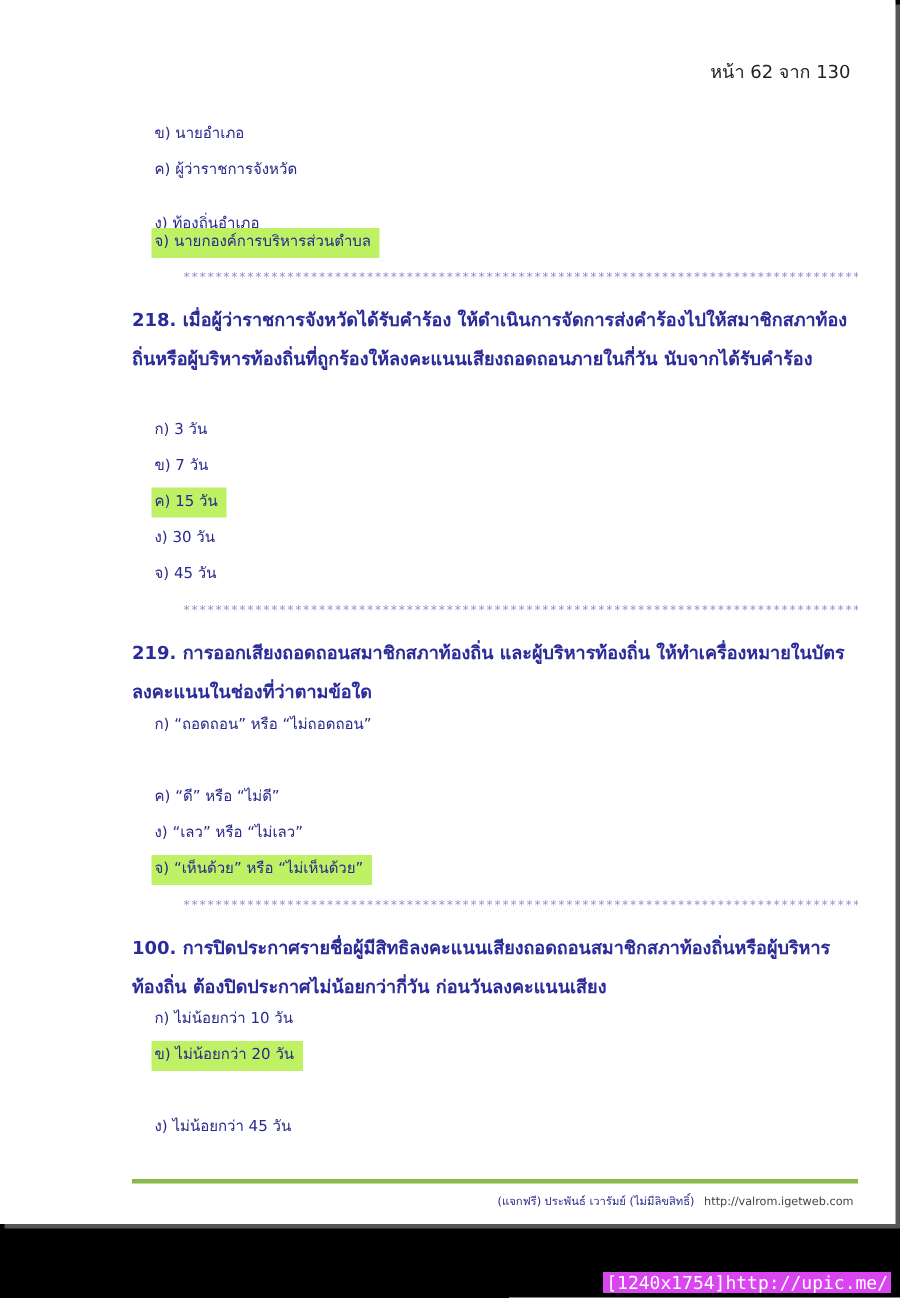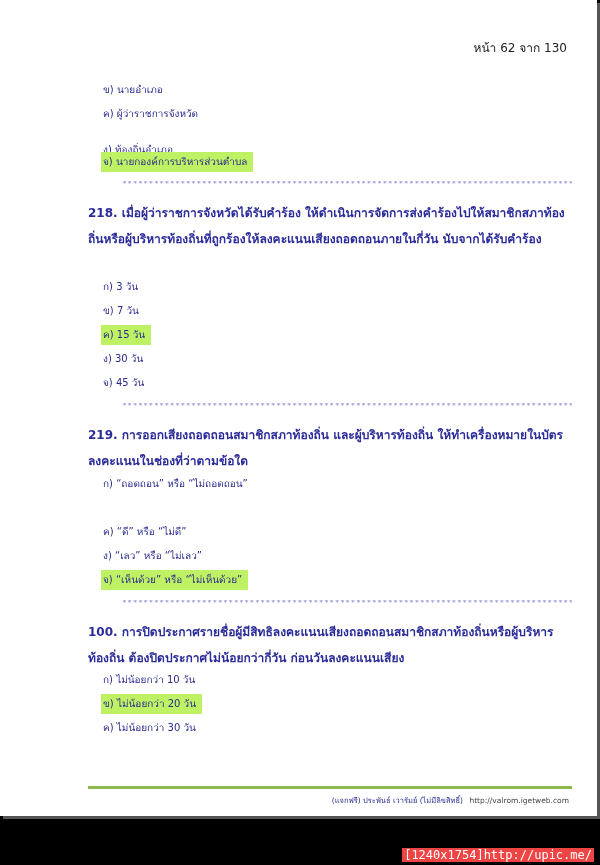--- a/index.html
+++ b/index.html
@@ -30,21 +30,21 @@
   }
   .footer-line {
     position: absolute; left: 88px; width: 484px; top: 786px; height: 3px; background: #8ab84a;
   }
   .footer-text {
     position: absolute; right: 28px; top: 794px; font-size: 7.5px; color: #2a2a8c; white-space: nowrap;
   }
   .footer-text .url { color: #444; margin-left: 4px; }
   .watermark {
     position: absolute; right: 6px; bottom: 3px; font-size: 12px; color: #fff;
-    font-family: "DejaVu Sans Mono", monospace; background: #ef4444; padding: 0 2px;
+    font-family: "DejaVu Sans Mono", monospace; background: #d946ef; padding: 0 2px;
   }
 </style>
 </head>
 <body>
 
 <div class="page">
   <div class="page-number">หน้า 62 จาก 130</div>
 
   <div class="opt" style="top:80px">ข) นายอำเภอ</div>
   <div class="opt" style="top:104px">ค) ผู้ว่าราชการจังหวัด</div>
@@ -63,21 +63,21 @@
   <div class="q" style="top:422px">219. การออกเสียงถอดถอนสมาชิกสภาท้องถิ่น และผู้บริหารท้องถิ่น ให้ทำเครื่องหมายในบัตรลงคะแนนในช่องที่ว่าตามข้อใด</div>
   <div class="opt" style="top:474px">ก) “ถอดถอน” หรือ “ไม่ถอดถอน”</div>
   <div class="opt" style="top:522px">ค) “ดี” หรือ “ไม่ดี”</div>
   <div class="opt" style="top:546px">ง) “เลว” หรือ “ไม่เลว”</div>
   <div class="opt hl" style="top:570px">จ) “เห็นด้วย” หรือ “ไม่เห็นด้วย”</div>
   <div class="sep" style="top:600px">**************************************************************************************</div>
 
   <div class="q" style="top:619px">100.   การปิดประกาศรายชื่อผู้มีสิทธิลงคะแนนเสียงถอดถอนสมาชิกสภาท้องถิ่นหรือผู้บริหารท้องถิ่น ต้องปิดประกาศไม่น้อยกว่ากี่วัน ก่อนวันลงคะแนนเสียง</div>
   <div class="opt" style="top:670px">ก) ไม่น้อยกว่า 10 วัน</div>
   <div class="opt hl" style="top:694px">ข) ไม่น้อยกว่า 20 วัน</div>
-  <div class="opt" style="top:718px">ค) ไม่น้อยกว่า 30 วัน</div>
+  <div class="opt" style="top:742px">ง) ไม่น้อยกว่า 45 วัน</div>
 
   <div class="footer-line"></div>
   <div class="footer-text">
     <span>(แจกฟรี) ประพันธ์ เวารัมย์ (ไม่มีลิขสิทธิ์)</span>
     <span class="url">http://valrom.igetweb.com</span>
   </div>
 </div>
 
 <div class="watermark">[1240x1754]http://upic.me/</div>
 

